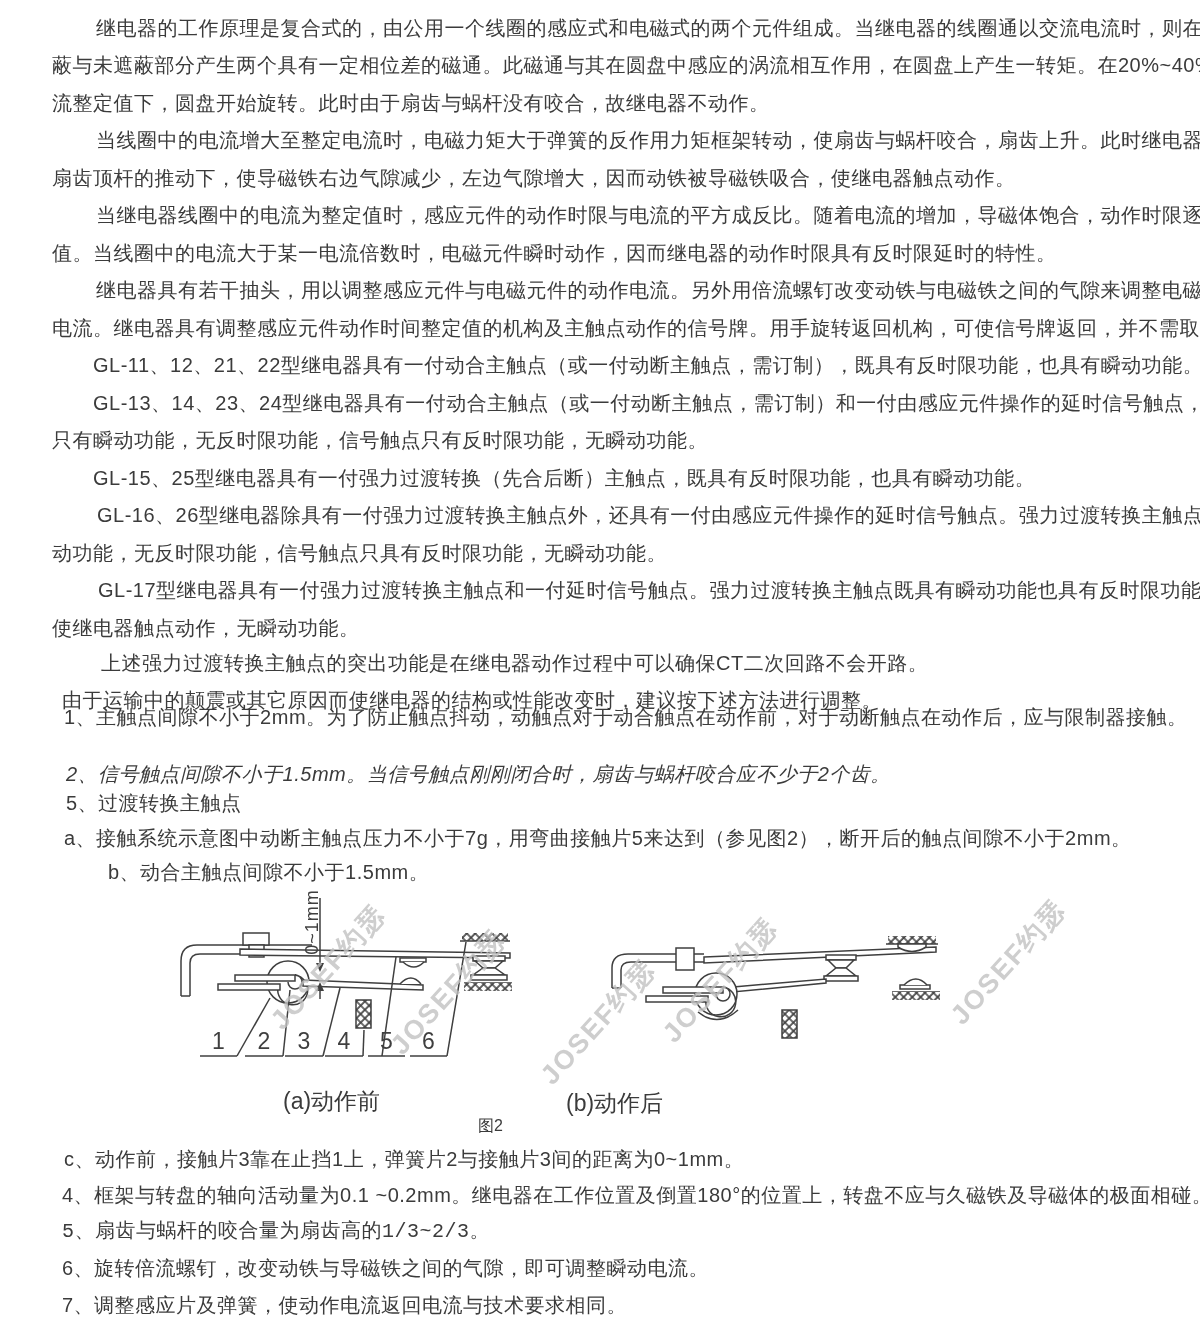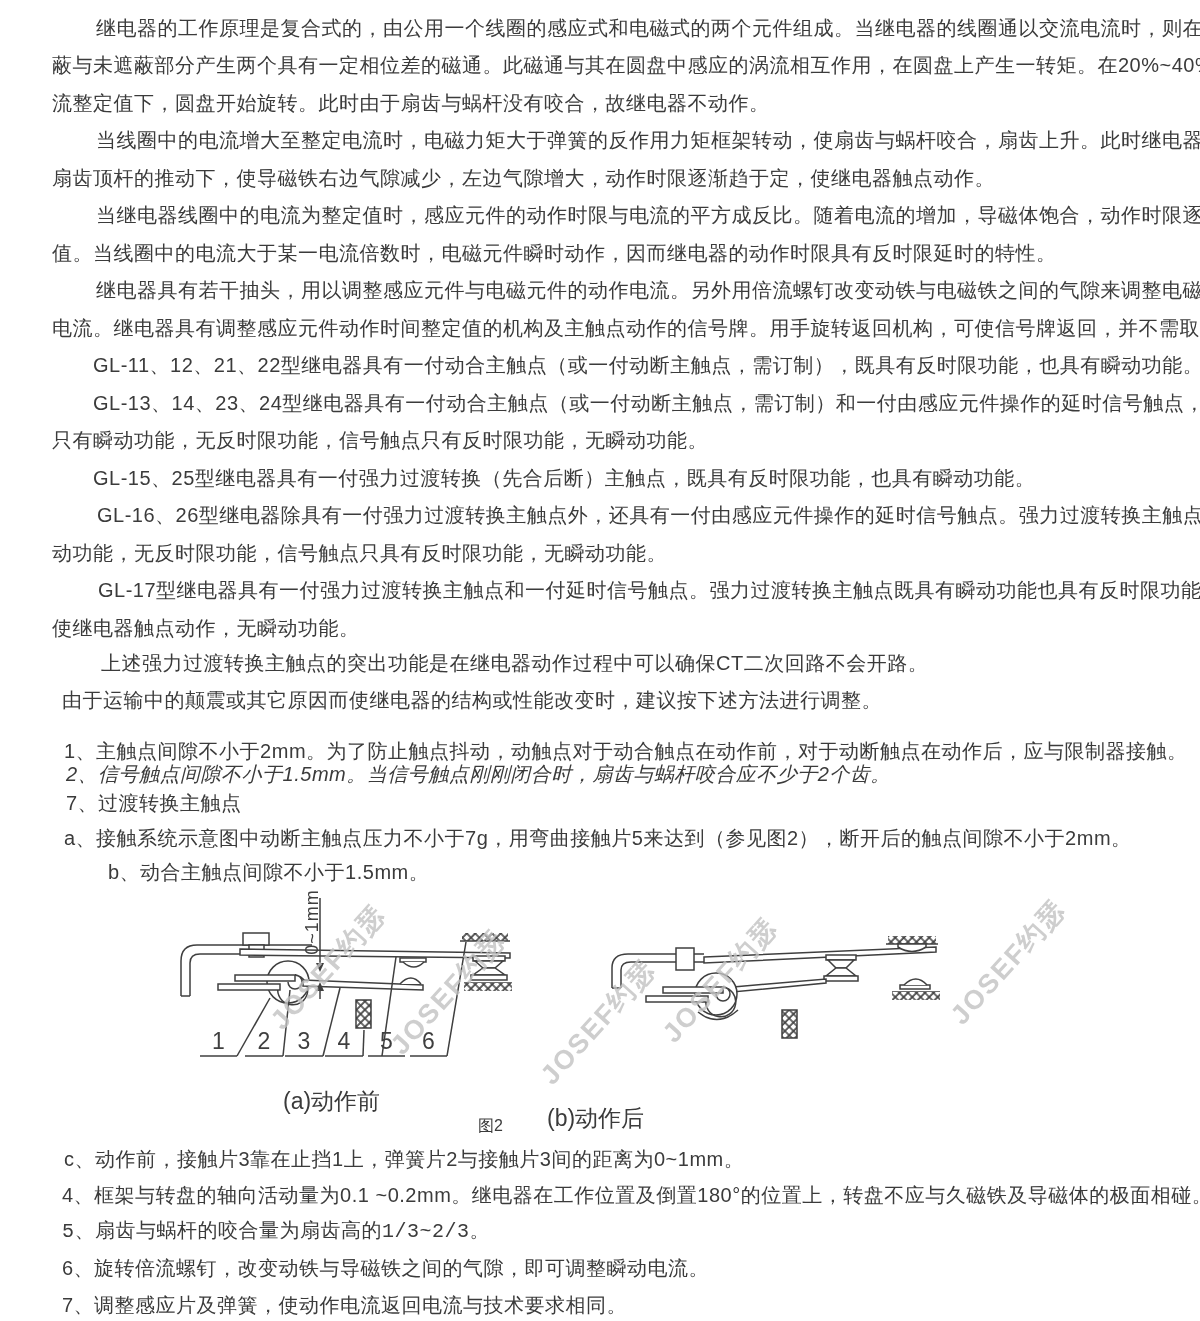--- a/index.html
+++ b/index.html
@@ -17,59 +17,59 @@
     position:absolute;top:1028px;height:27px;font-size:23px;color:#3f3f3f;
     text-align:center;line-height:27px;
   }
   .dim-label{
     position:absolute;left:272px;top:912px;width:80px;height:20px;
     font-size:18px;color:#3f3f3f;text-align:center;line-height:20px;
     transform:rotate(-90deg);letter-spacing:1px;
   }
   .fig-caption{position:absolute;font-size:23px;color:#3b3b3b;white-space:nowrap;}
   .cap-a{left:283px;top:1086px;}
-  .cap-b{left:547px;top:1088px;margin-top:15px;}
+  .cap-b{left:566px;top:1088px;}
   .fig-title{position:absolute;left:478px;top:1116px;font-size:16px;color:#3b3b3b;}
   .brand-wm{
     position:absolute;font-size:27px;font-weight:bold;color:#c2c2c2;opacity:.8;
     letter-spacing:2px;transform:rotate(-48deg);white-space:nowrap;pointer-events:none;
   }
   .site-wm{
     position:absolute;right:8px;top:1358px;font-size:20px;color:#3f3f3f;
     font-family:"Liberation Mono","DejaVu Sans Mono",monospace;letter-spacing:0px;
   }
 </style>
 </head>
 <body>
 
 <div class="page">
 
   <div>
       <div class="tline" style="left: 96px; top: 14px;">继电器的工作原理是复合式的，由公用一个线圈的感应式和电磁式的两个元件组成。当继电器的线圈通以交流电流时，则在铁芯的遮</div>
       <div class="tline" style="left: 52px; top: 51px;">蔽与未遮蔽部分产生两个具有一定相位差的磁通。此磁通与其在圆盘中感应的涡流相互作用，在圆盘上产生一转矩。在20%~40%的动作电</div>
       <div class="tline" style="left: 52px; top: 89px;">流整定值下，圆盘开始旋转。此时由于扇齿与蜗杆没有咬合，故继电器不动作。</div>
       <div class="tline" style="left: 96px; top: 126px;">当线圈中的电流增大至整定电流时，电磁力矩大于弹簧的反作用力矩框架转动，使扇齿与蜗杆咬合，扇齿上升。此时继电器的动铁在</div>
-      <div class="tline" style="left: 52px; top: 164px;">扇齿顶杆的推动下，使导磁铁右边气隙减少，左边气隙增大，动作时限逐渐趋于定，使继电器触点动作。</div>
+      <div class="tline" style="left: 52px; top: 164px;">扇齿顶杆的推动下，使导磁铁右边气隙减少，左边气隙增大，因而动铁被导磁铁吸合，使继电器触点动作。</div>
       <div class="tline" style="left: 96px; top: 201px;">当继电器线圈中的电流为整定值时，感应元件的动作时限与电流的平方成反比。随着电流的增加，导磁体饱合，动作时限逐渐趋于定</div>
       <div class="tline" style="left: 52px; top: 239px;">值。当线圈中的电流大于某一电流倍数时，电磁元件瞬时动作，因而继电器的动作时限具有反时限延时的特性。</div>
       <div class="tline" style="left: 96px; top: 276px;">继电器具有若干抽头，用以调整感应元件与电磁元件的动作电流。另外用倍流螺钉改变动铁与电磁铁之间的气隙来调整电磁元件动作</div>
       <div class="tline" style="left: 52px; top: 314px;">电流。继电器具有调整感应元件动作时间整定值的机构及主触点动作的信号牌。用手旋转返回机构，可使信号牌返回，并不需取下外壳。</div>
       <div class="tline" style="left: 93px; top: 351px;">GL-11、12、21、22型继电器具有一付动合主触点（或一付动断主触点，需订制），既具有反时限功能，也具有瞬动功能。</div>
       <div class="tline" style="left: 93px; top: 389px;">GL-13、14、23、24型继电器具有一付动合主触点（或一付动断主触点，需订制）和一付由感应元件操作的延时信号触点，其主触点</div>
       <div class="tline" style="left: 52px; top: 426px;">只有瞬动功能，无反时限功能，信号触点只有反时限功能，无瞬动功能。</div>
       <div class="tline" style="left: 93px; top: 464px;">GL-15、25型继电器具有一付强力过渡转换（先合后断）主触点，既具有反时限功能，也具有瞬动功能。</div>
       <div class="tline" style="left: 97px; top: 501px;">GL-16、26型继电器除具有一付强力过渡转换主触点外，还具有一付由感应元件操作的延时信号触点。强力过渡转换主触点只具有瞬</div>
       <div class="tline" style="left: 52px; top: 539px;">动功能，无反时限功能，信号触点只具有反时限功能，无瞬动功能。</div>
       <div class="tline" style="left: 98px; top: 576px;">GL-17型继电器具有一付强力过渡转换主触点和一付延时信号触点。强力过渡转换主触点既具有瞬动功能也具有反时限功能，信号触</div>
       <div class="tline" style="left: 52px; top: 614px;">使继电器触点动作，无瞬动功能。</div>
       <div class="tline" style="left: 101px; top: 649px;">上述强力过渡转换主触点的突出功能是在继电器动作过程中可以确保CT二次回路不会开路。</div>
       <div class="tline" style="left: 62px; top: 686px;">由于运输中的颠震或其它原因而使继电器的结构或性能改变时，建议按下述方法进行调整。</div>
-      <div class="tline" style="left: 64px; top: 737px; text-align: center;">1、主触点间隙不小于2mm。为了防止触点抖动，动触点对于动合触点在动作前，对于动断触点在动作后，应与限制器接触。</div>
+      <div class="tline" style="left: 64px; top: 703px; text-align: center;">1、主触点间隙不小于2mm。为了防止触点抖动，动触点对于动合触点在动作前，对于动断触点在动作后，应与限制器接触。</div>
       <div class="tline" style="left: 66px; top: 760px; font-style: italic;">2、信号触点间隙不小于1.5mm。当信号触点刚刚闭合时，扇齿与蜗杆咬合应不少于2个齿。</div>
-      <div class="tline" style="left: 66px; top: 789px;">7、过渡转换主触点</div>
+      <div class="tline" style="left: 66px; top: 789px;">5、过渡转换主触点</div>
       <div class="tline" style="left: 64px; top: 824px;">a、接触系统示意图中动断主触点压力不小于7g，用弯曲接触片5来达到（参见图2），断开后的触点间隙不小于2mm。</div>
       <div class="tline" style="left: 64px; top: 858px; margin-left: 44px;">b、动合主触点间隙不小于1.5mm。</div>
     </div>
 
   <div>
       <div class="tline" style="left: 64px; top: 1145px;">c、动作前，接触片3靠在止挡1上，弹簧片2与接触片3间的距离为0~1mm。</div>
       <div class="tline" style="left: 62px; top: 1181px;">4、框架与转盘的轴向活动量为0.1 ~0.2mm。继电器在工作位置及倒置180°的位置上，转盘不应与久磁铁及导磁体的极面相碰。</div>
       <div class="tline" style="left: 62px; top: 1218px; font-family: Liberation Mono, monospace;">5、扇齿与蜗杆的咬合量为扇齿高的1/3~2/3。</div>
       <div class="tline" style="left: 62px; top: 1254px; text-align: center;">6、旋转倍流螺钉，改变动铁与导磁铁之间的气隙，即可调整瞬动电流。</div>
       <div class="tline" style="left: 62px; top: 1291px;">7、调整感应片及弹簧，使动作电流返回电流与技术要求相同。</div>

